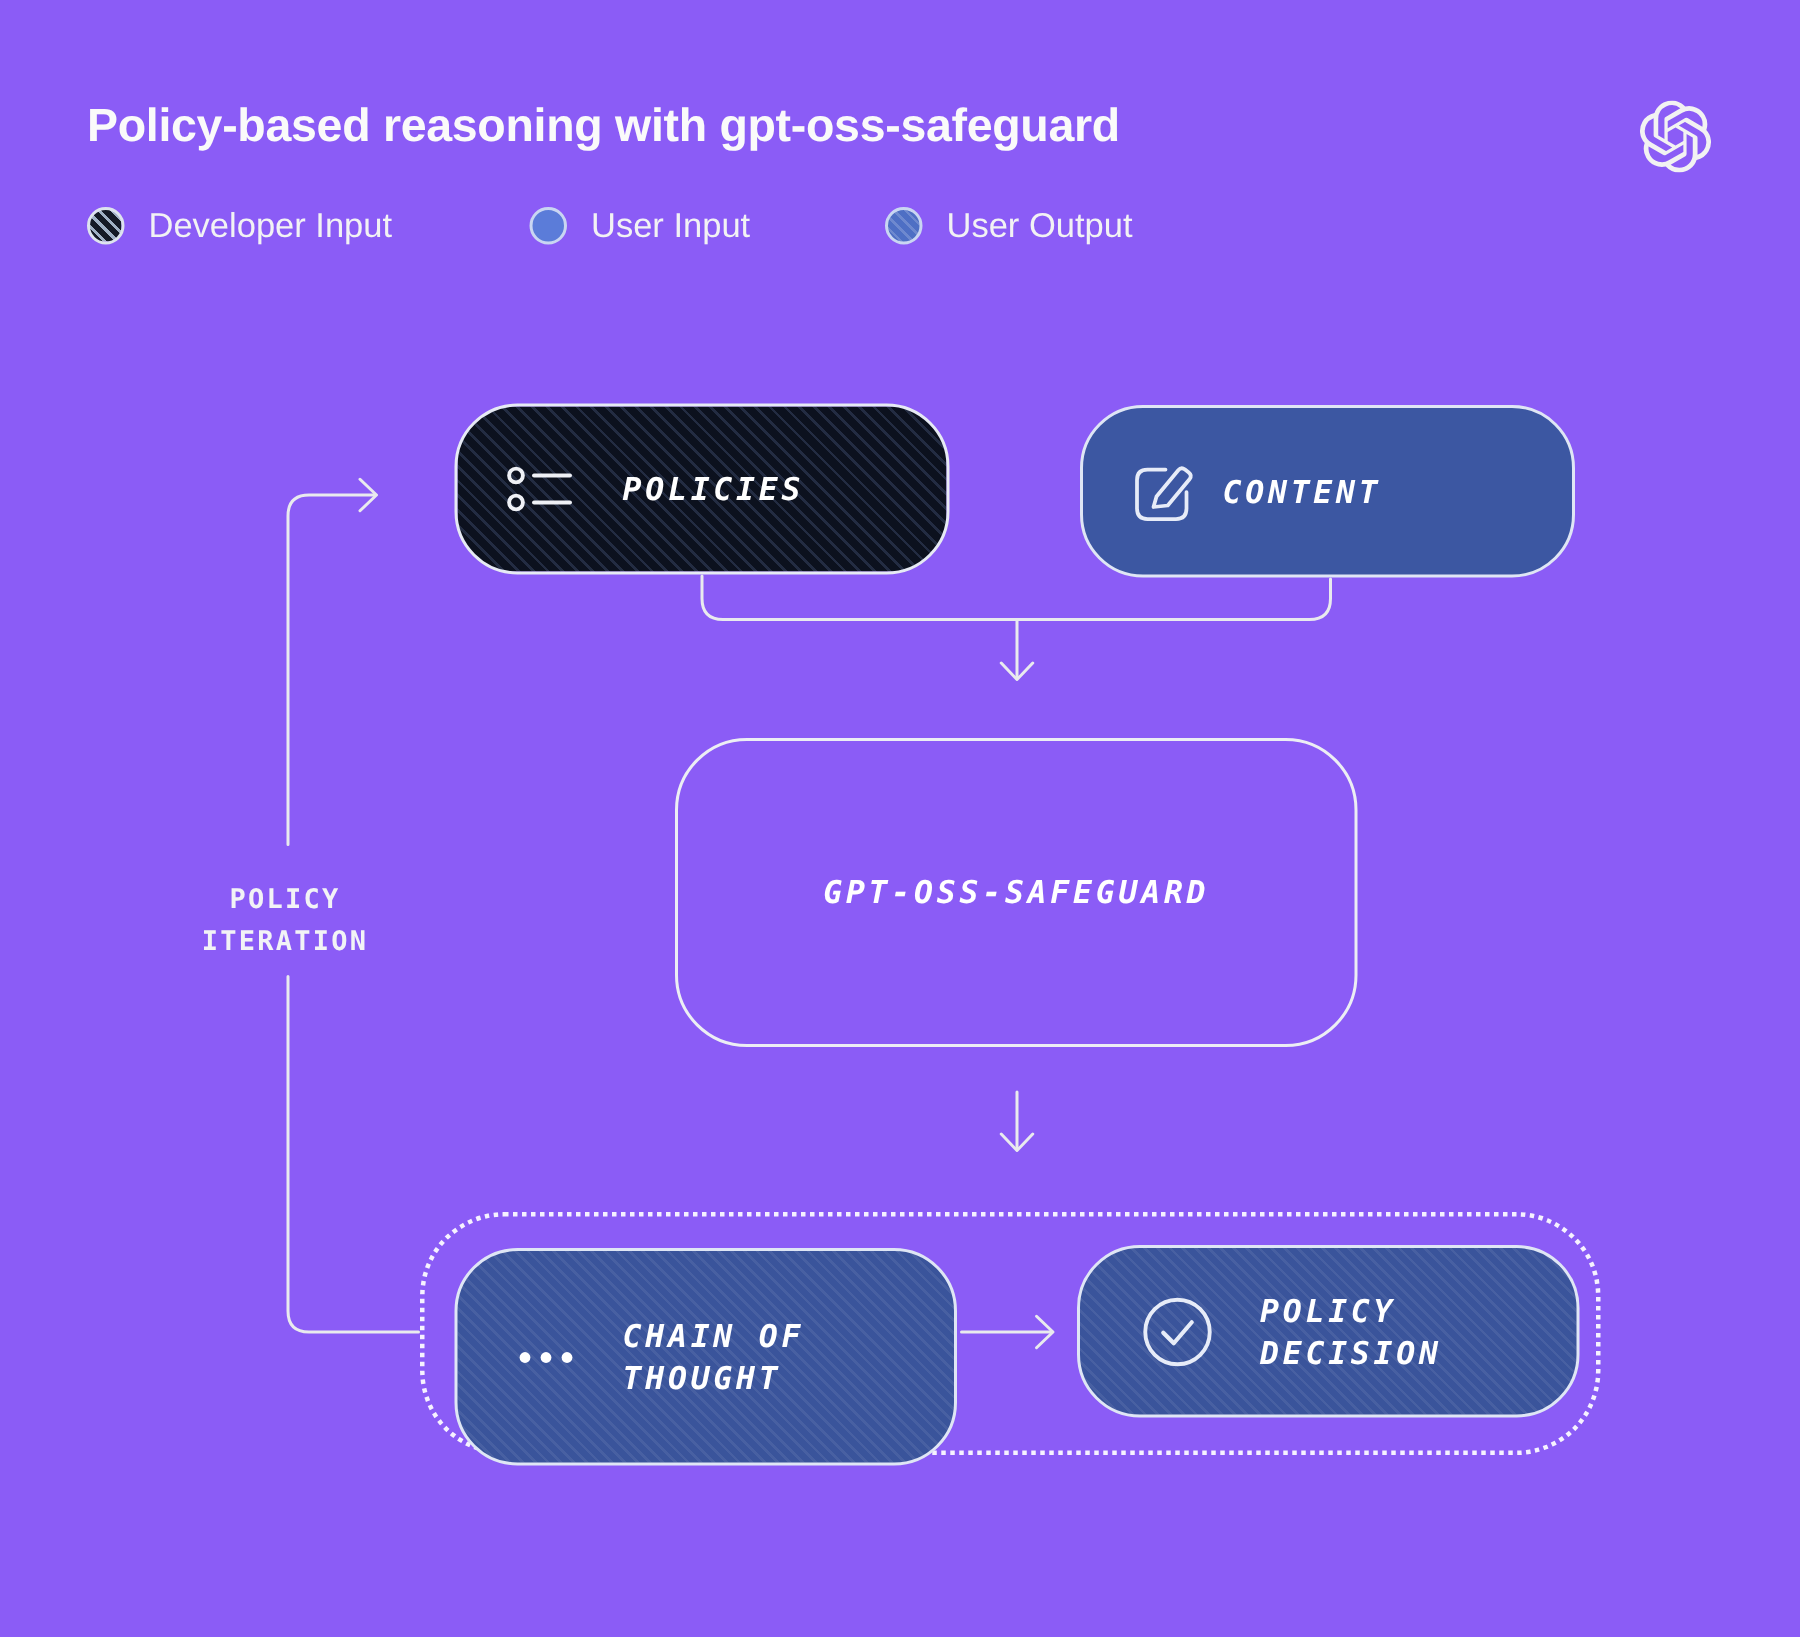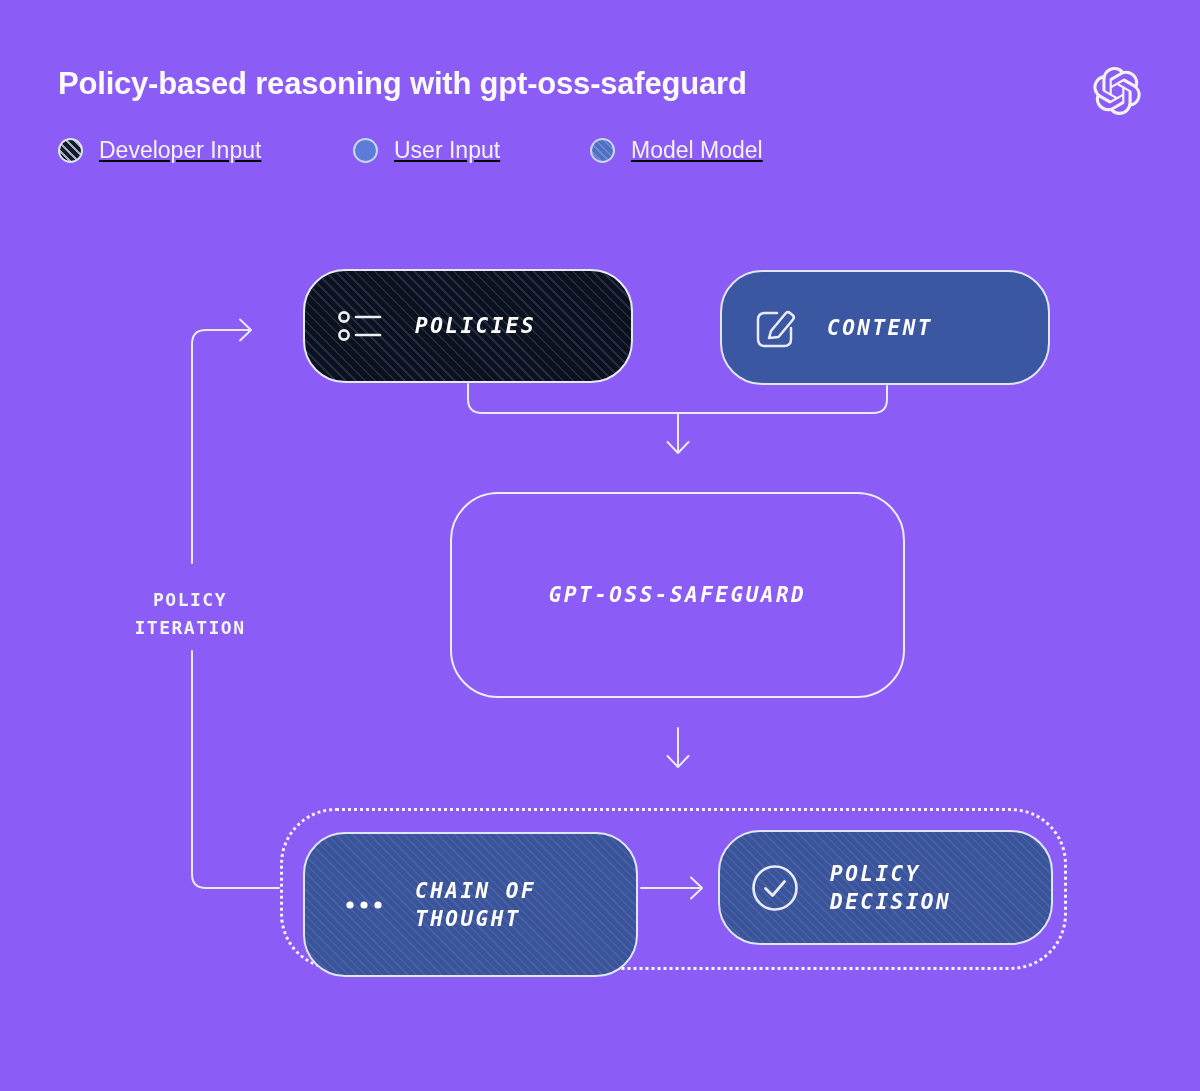--- a/index.html
+++ b/index.html
@@ -9,21 +9,21 @@
     background:#8b5cf6;
     overflow:hidden;
     font-family:"Liberation Sans", sans-serif;
   }
   
   .title{
     position:absolute;left:58px;top:66px;
     font-size:31px;font-weight:700;color:#fafafa;
     letter-spacing:-0.2px;
   }
-  .legend-item{position:absolute;top:137px;display:flex;align-items:center;gap:16px;text-decoration:underline;}
+  .legend-item{position:absolute;top:137px;display:flex;align-items:center;gap:16px;}
   .legend-item .swatch{
     width:25px;height:25px;border-radius:50%;
     box-sizing:border-box;flex:0 0 auto;
   }
   .swatch-developer{
     border:2px solid #dde3ee;
     background:repeating-linear-gradient(45deg,#9fb0c4 0 2px,#141a26 2px 6px);
   }
   .swatch-user{
     border:2px solid #c9d6f2;
@@ -47,38 +47,38 @@
     display:flex;align-items:center;font-style:italic;
   }
   .node-policies{
     left:303px;top:269px;width:330px;height:114px;
     background:repeating-linear-gradient(45deg,#232c42 0 1.8px,#0c111e 1.8px 7px);
     padding-left:32px;gap:32px;
   }
   .node-content{
     left:720px;top:270px;width:330px;height:115px;
     background:#3c57a2;border-color:#dfe6f5;
-    padding-left:30px;gap:28px;
+    padding-left:30px;gap:16px;
   }
   .node-safeguard{
     left:450px;top:492px;width:455px;height:206px;
     background:transparent;justify-content:center;
     border-radius:48px;border-color:#eceef4;
   }
   .node-chain{
     left:303px;top:832px;width:335px;height:145px;
     background:repeating-linear-gradient(45deg,rgba(255,255,255,.07) 0 1.8px,rgba(255,255,255,0) 1.8px 6px),#3a549b;
     border-color:#dfe6f5;
     padding-left:40px;gap:32px;
   }
   .node-decision{
     left:718px;top:830px;width:335px;height:115px;
     background:repeating-linear-gradient(45deg,rgba(255,255,255,.07) 0 1.8px,rgba(255,255,255,0) 1.8px 6px),#3a549b;
     border-color:#dfe6f5;
-    padding-left:30px;gap:30px;
+    padding-left:40px;gap:30px;
   }
   .node-label{
     font-family:"DejaVu Sans Mono", monospace;
     font-size:21px;font-weight:700;color:#ffffff;
     letter-spacing:2.5px;line-height:28px;
   }
   .node-label.wrap{max-width:172px;}
   .node-icon{flex:0 0 auto;display:block;}
 
   
@@ -112,21 +112,21 @@
   <div class="legend-item" style="left:58px">
     <span class="swatch swatch-developer"></span>
     <span class="legend-label">Developer Input</span>
   </div>
   <div class="legend-item" style="left:353px">
     <span class="swatch swatch-user"></span>
     <span class="legend-label">User Input</span>
   </div>
   <div class="legend-item" style="left:590px">
     <span class="swatch swatch-model"></span>
-    <span class="legend-label">Model Model</span>
+    <span class="legend-label">User Output</span>
   </div>
 
   <svg class="wires" width="1200" height="1091" viewBox="0 0 1200 1091">
 
     <path d="M 192 563 L 192 344 Q 192 330 206 330 L 250 330"></path>
     <path d="M 240 319.5 L 251 330 L 240 340.5"></path>
 
     <path d="M 192 651 L 192 874 Q 192 888 206 888 L 279 888"></path>
 
     <path d="M 468 384 L 468 399 Q 468 413 482 413 L 873 413 Q 887 413 887 399 L 887 386"></path>

